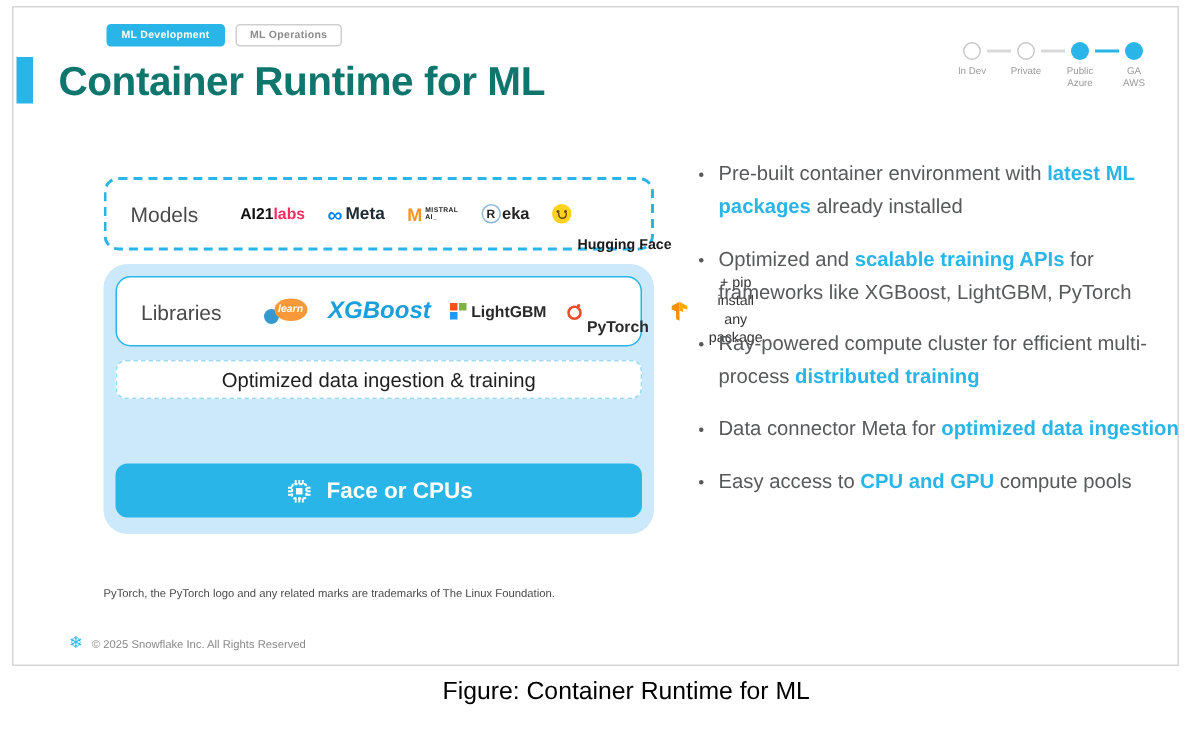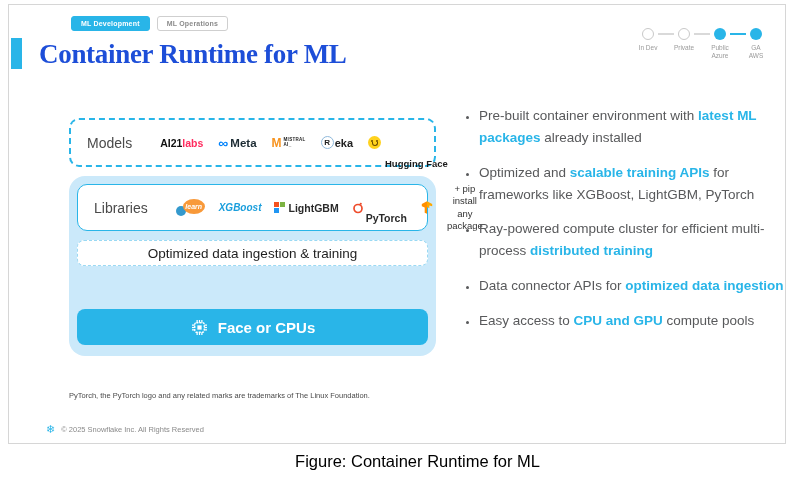--- a/index.html
+++ b/index.html
@@ -6,21 +6,21 @@
     font-family:"Liberation Sans","DejaVu Sans",sans-serif;-webkit-font-smoothing:antialiased;}
   .slide{position:absolute;left:8px;top:4px;width:778px;height:440px;background:#fff;
     border:1px solid #d6d6d6;box-sizing:border-box;}
   
   .tabs{position:absolute;left:62px;top:11px;display:flex;gap:7px;}
   .tab{font-size:7px;font-weight:bold;padding:3px 9px;border-radius:3px;line-height:1;letter-spacing:.2px;}
   .tab.active{background:#29B5E8;color:#fff;border:1px solid #29B5E8;}
   .tab.inactive{background:#fff;color:#8b8b8b;border:1px solid #cfcfcf;}
   
   .accent-bar{position:absolute;left:2px;top:33px;width:11px;height:31px;background:#29B5E8;}
-  .title{position:absolute;left:30px;top:34px;font-size:27px;font-weight:bold;color:#1d4ed8;letter-spacing:-.3px;font-family:Liberation Serif, serif;}
+  .title{position:absolute;left:30px;top:34px;font-size:27px;font-weight:bold;color:#0f766e;letter-spacing:-.3px;}
   
   .stepper{position:absolute;right:12px;top:23px;display:flex;align-items:flex-start;}
   .step{display:flex;flex-direction:column;align-items:center;width:34px;}
   .dot{width:12px;height:12px;border-radius:50%;box-sizing:border-box;}
   .dot.empty{background:#fff;border:1.5px solid #c9c9c9;}
   .dot.filled{background:#29B5E8;}
   .step-label{margin-top:4px;font-size:6.5px;color:#9a9a9a;text-align:center;line-height:1.25;}
   .connector{width:16px;height:1.5px;margin-top:5px;margin-left:-7px;margin-right:-7px;background:#d9d9d9;}
   .connector.blue{background:#29B5E8;}
   
@@ -55,21 +55,21 @@
   .hf-face{width:13px;height:13px;border-radius:50%;background:#FFD21E;position:relative;margin-right:4px;flex:none;}
   .hf-face::before{content:"";position:absolute;left:3px;top:4px;width:2px;height:2px;border-radius:50%;
     background:#6b4b00;box-shadow:5px 0 0 #6b4b00;}
   .hf-face::after{content:"";position:absolute;left:3.5px;top:6px;width:6px;height:4px;border:1.2px solid #6b4b00;
     border-top:none;border-radius:0 0 6px 6px;box-sizing:border-box;}
   .hf-text{font-size:9.5px;font-weight:800;color:#1a1a1a;margin-top:42px;}
   .skl{position:relative;width:30px;height:18px;flex:none;}
   .skl-blue{position:absolute;left:0;bottom:1px;width:10px;height:10px;border-radius:50%;background:#3499CD;}
   .skl-orange{position:absolute;left:7px;top:0;width:22px;height:15px;border-radius:50%;background:#F89939;
     display:flex;align-items:center;justify-content:center;font-size:7px;font-style:italic;font-weight:bold;color:#fff;}
-  .xgb{font-size:10px;font-weight:800;font-style:italic;color:#1A9EDC;}
+  .xgb{font-size:16px;font-weight:800;font-style:italic;color:#1A9EDC;}
   .lgbm-icon{display:grid;grid-template-columns:5px 5px;grid-template-rows:5px 5px;gap:1px;margin-right:3px;flex:none;}
   .lgbm-icon i:nth-child(1){background:#F4511E;}
   .lgbm-icon i:nth-child(2){background:#7CB342;}
   .lgbm-icon i:nth-child(3){background:#2196F3;}
   .lgbm-text{font-size:10.5px;font-weight:bold;color:#2a2a2a;}
   .pt-text{font-size:10.5px;font-weight:bold;color:#2a2a2a;margin-left:2px;margin-top:20px;}
   .pip{font-size:9.5px;color:#333;text-align:center;line-height:1.3;margin-left:auto;margin-right:10px;}
   
   .bullets{position:absolute;left:452px;top:100px;width:326px;}
   .bullets ul{margin:0;padding-left:18px;}
@@ -208,21 +208,21 @@
       </svg>
       <span>Face or CPUs</span>
     </div>
   </div>
 
   <div class="bullets">
     <ul>
       <li><span>Pre-built container environment with </span><span class="hl">latest ML packages</span><span> already installed</span></li>
       <li><span>Optimized and </span><span class="hl">scalable training APIs</span><span> for frameworks like XGBoost, LightGBM, PyTorch</span></li>
       <li><span>Ray-powered compute cluster for efficient multi-process </span><span class="hl">distributed training</span><span></span></li>
-      <li><span>Data connector APIs for </span><span class="hl">optimized data ingestion</span><span></span></li>
+      <li><span>Data connector Meta for </span><span class="hl">optimized data ingestion</span><span></span></li>
       <li><span>Easy access to </span><span class="hl">CPU and GPU</span><span> compute pools</span></li>
     </ul>
   </div>
 
   <div class="trademarks">
     <div>PyTorch, the PyTorch logo and any related marks are trademarks of The Linux Foundation.</div>
   </div>
   <div class="copyright-row">
     <span class="sf-icon">❄</span>
     <span class="copyright-text">© 2025 Snowflake Inc. All Rights Reserved</span>

